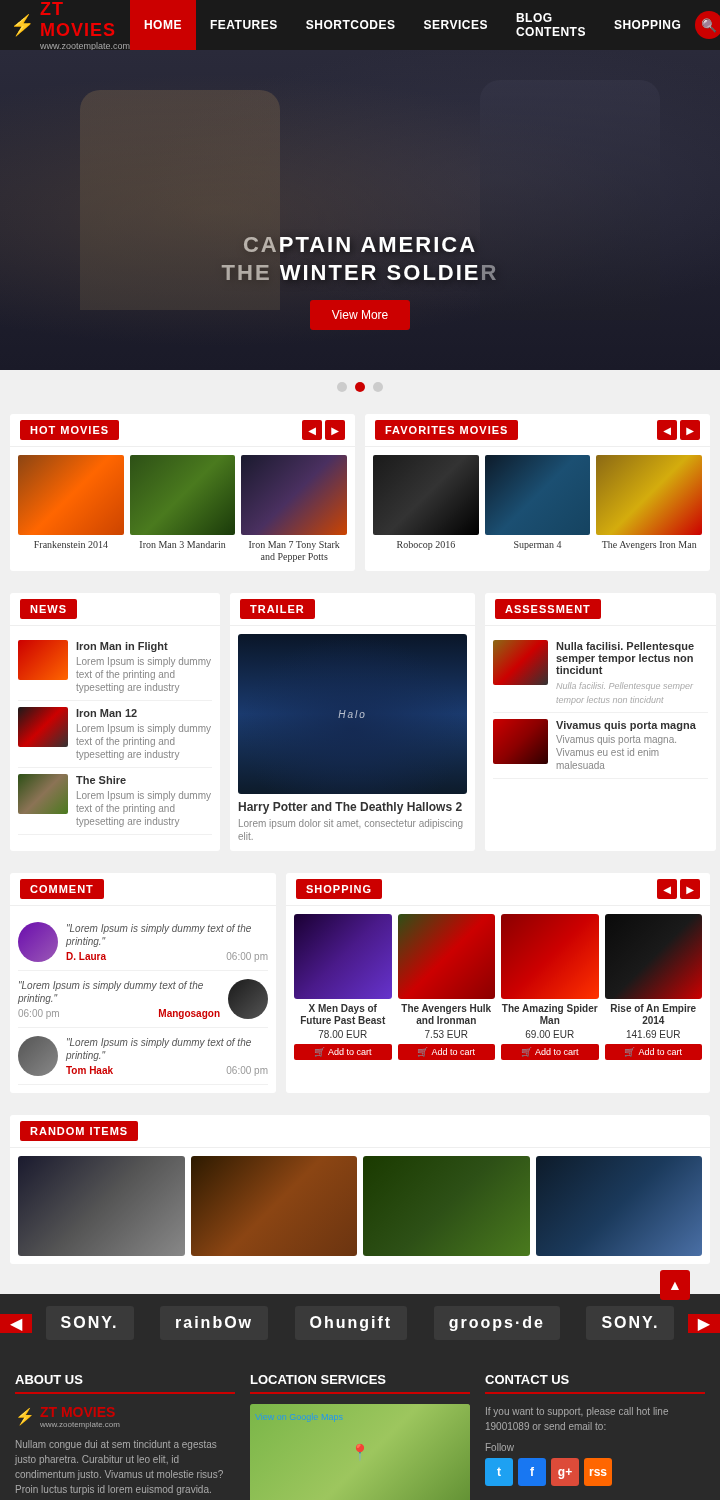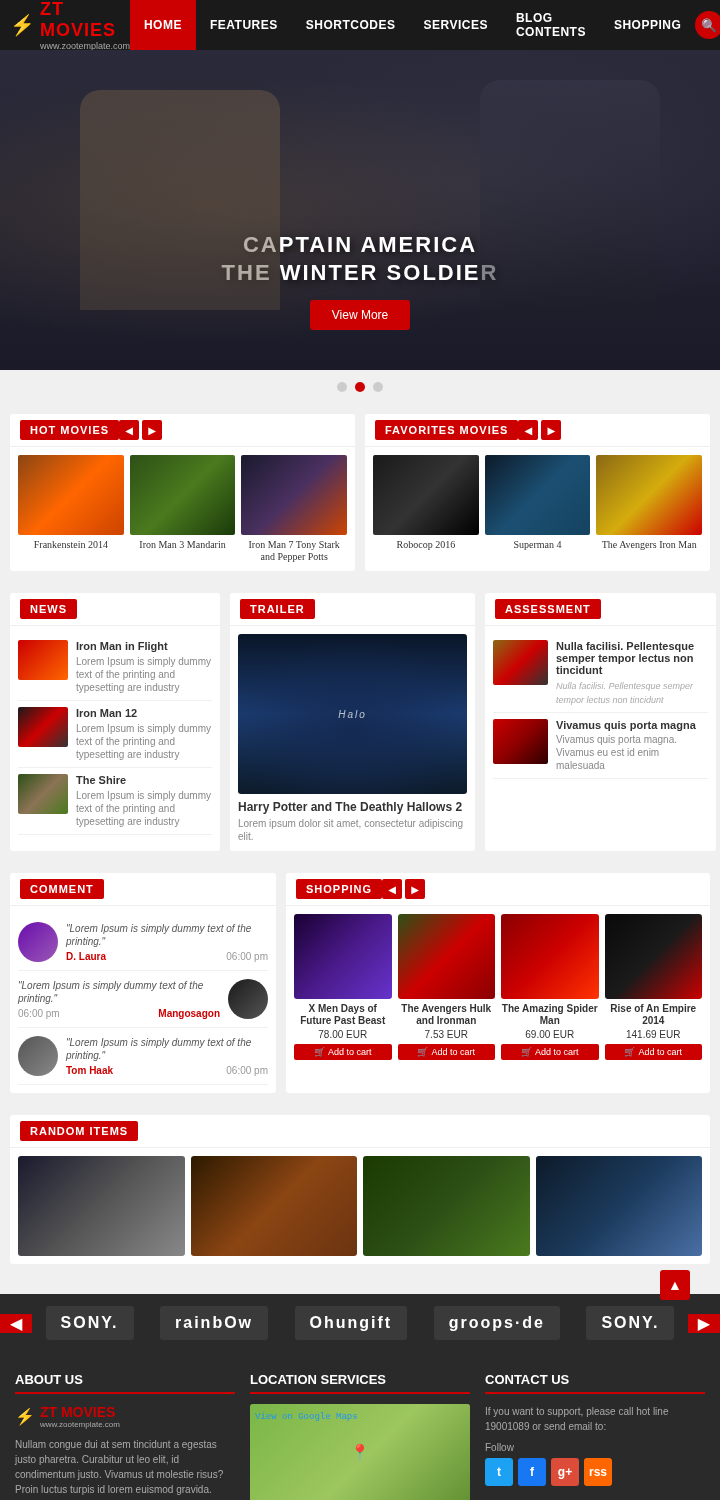--- a/index.html
+++ b/index.html
@@ -38,21 +38,21 @@
 
     
     .sections { background: #f0f0f0; padding: 10px; }
 
     
     .row { display: flex; gap: 10px; margin-bottom: 12px; }
     .col-half { flex: 1; }
 
     
     .section-box { background: #fff; border-radius: 3px; overflow: hidden; margin-bottom: 10px; }
-    .section-header { display: flex; align-items: center; justify-content: flex-start; padding: 6px 10px; border-bottom: 1px solid #eee; }
+    .section-header { display: flex; align-items: center; justify-content: space-between; padding: 6px 10px; border-bottom: 1px solid #eee; }
     .section-title { background: #cc0000; color: #fff; font-size: 11px; font-weight: bold; padding: 4px 10px; text-transform: uppercase; letter-spacing: 1px; border-radius: 2px; }
     .section-nav { display: flex; gap: 3px; }
     .nav-arrow { background: #cc0000; color: #fff; border: none; width: 20px; height: 20px; display: flex; align-items: center; justify-content: center; cursor: pointer; font-size: 10px; border-radius: 2px; }
     .section-body { padding: 8px; }
 
     
     .movie-grid { display: flex; gap: 6px; font-family: Liberation Serif, serif; }
     .movie-item { flex: 1; text-align: center; }
     .movie-thumb { width: 100%; height: 80px; background: #555; border-radius: 2px; overflow: hidden; display: flex; align-items: center; justify-content: center; }
     .movie-thumb.dark-orange { background: linear-gradient(135deg, #8B4513, #FF6600, #cc4400); }
@@ -142,21 +142,21 @@
     .footer-title { color: #fff; font-size: 13px; font-weight: bold; text-transform: uppercase; margin-bottom: 10px; border-bottom: 2px solid #cc0000; padding-bottom: 5px; }
     .footer-logo { display: flex; align-items: center; gap: 5px; margin-bottom: 8px; }
     .footer-logo-text { color: #cc0000; font-size: 14px; font-weight: bold; }
     .footer-logo-sub { color: #aaa; font-size: 8px; }
     .footer-text { color: #aaa; font-size: 10px; line-height: 1.5; }
     .map-placeholder { width: 100%; height: 120px; background: linear-gradient(135deg, #4a7a1e, #8B9E50, #6B8E23); border-radius: 3px; position: relative; display: flex; align-items: center; justify-content: center; overflow: hidden; }
     .map-inner { width: 100%; height: 100%; background: 
       linear-gradient(135deg, #7ab648, #9dc65e, #5a8a2e);
       position: relative; }
     .map-pin { position: absolute; top: 40%; left: 50%; transform: translate(-50%, -50%); color: #cc0000; font-size: 16px; }
-    .map-label { position: absolute; top: 5px; left: 5px; font-family: Liberation Mono, monospace; }
+    .map-label { position: absolute; top: 5px; left: 5px; }
     .map-link { color: #2196F3; font-size: 9px; }
     .contact-text { color: #aaa; font-size: 10px; line-height: 1.5; }
     .follow-label { color: #aaa; font-size: 10px; margin-top: 8px; margin-bottom: 5px; }
     .social-icons { display: flex; gap: 5px; }
     .social-btn { width: 28px; height: 28px; border-radius: 3px; display: flex; align-items: center; justify-content: center; color: #fff; font-size: 12px; font-weight: bold; }
     .social-tw { background: #1da1f2; }
     .social-fb { background: #1877f2; }
     .social-gp { background: #dd4b39; }
     .social-rss { background: #ff6600; }
 

